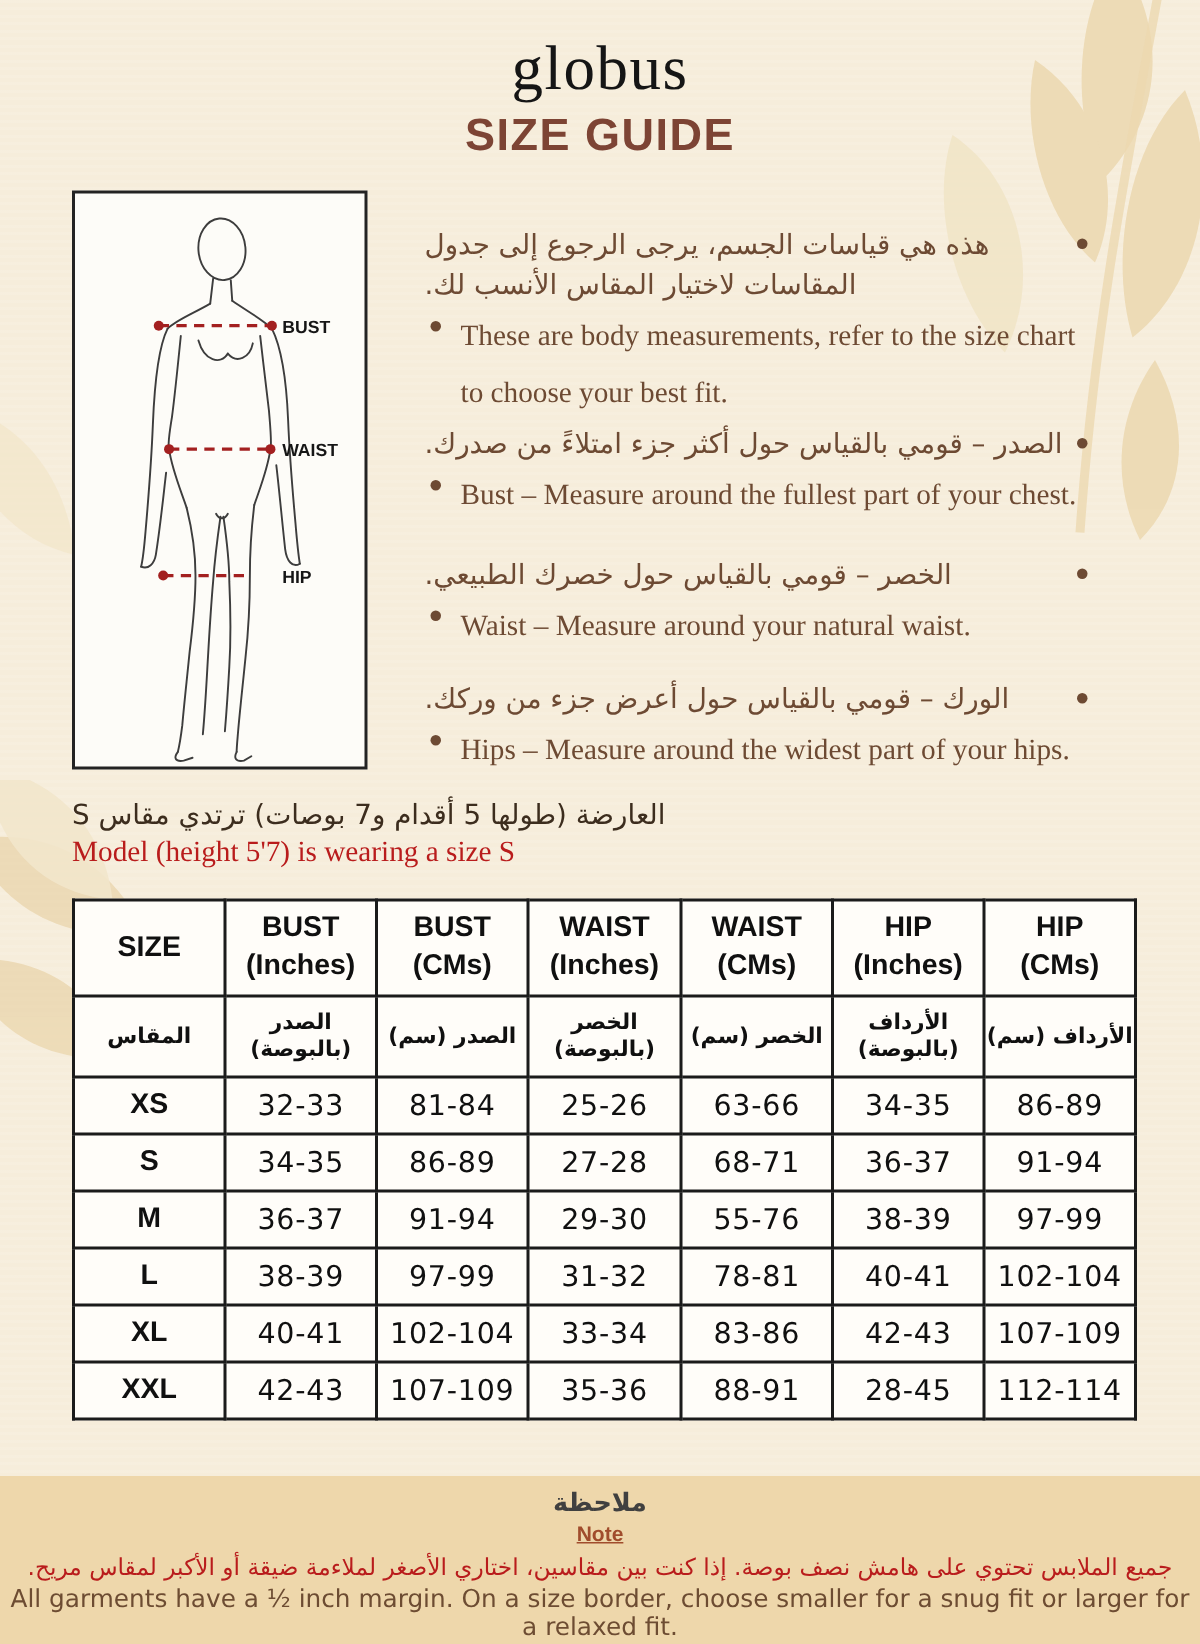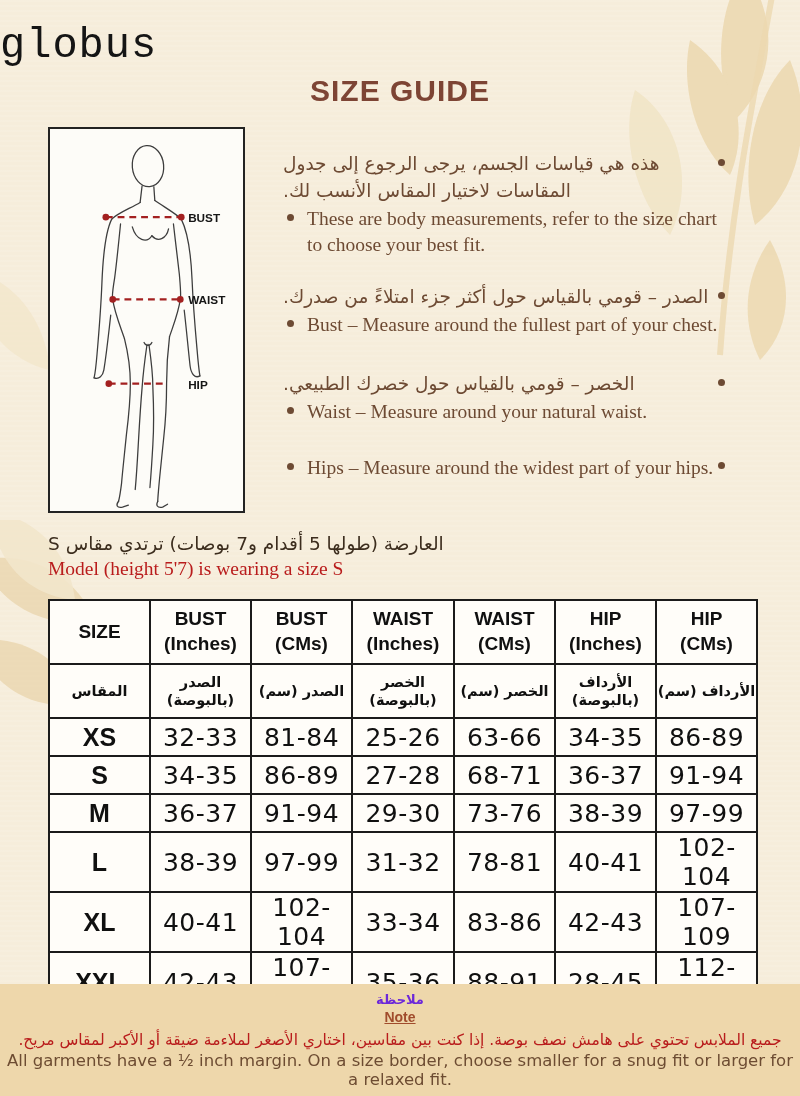--- a/index.html
+++ b/index.html
@@ -10,22 +10,22 @@
     color:#222;
   }
   #page::before{
     content:"";position:absolute;inset:0;pointer-events:none;
     background:repeating-linear-gradient(180deg,rgba(255,255,255,.25) 0 2px,rgba(0,0,0,0) 2px 5px);
     opacity:.35;
   }
   .decor{position:absolute;pointer-events:none;}
   
   .logo{
-    position:absolute;top:22px;left:0;width:100%;text-align:left;
-    font-family:Liberation Mono, monospace;font-size:42px;font-weight:500;
+    position:absolute;top:22px;left:0;width:100%;text-align:center;
+    font-family:Liberation Serif, serif;font-size:42px;font-weight:500;
     color:#151515;letter-spacing:1px;
   }
   .title{
     position:absolute;top:74px;left:0;width:100%;text-align:center;
     font-size:30px;font-weight:bold;color:#7d4434;letter-spacing:1px;
   }
   
   .figure-panel{
     position:absolute;left:48px;top:127px;width:197px;height:386px;
     background:#fdfcf8;border:2px solid #232323;box-sizing:border-box;
@@ -38,21 +38,21 @@
     position:relative;direction:rtl;text-align:left;
     font-family:"DejaVu Sans",sans-serif;font-size:18.5px;line-height:27px;
     color:#6d4a33;padding-right:16px;
   }
   .ar-line .abullet{
     position:absolute;right:0;top:9px;width:7px;height:7px;border-radius:50%;
     background:#6d4a33;
   }
   .en-line{
     position:relative;
-    font-family:"Liberation Serif",serif;font-size:19.5px;line-height:26px;
+    font-family:"Liberation Serif",serif;font-size:19.5px;line-height:38px;
     color:#6d4a33;padding-left:24px;margin-top:2px;
   }
   .en-line .ebullet{
     position:absolute;left:4px;top:8px;width:7px;height:7px;border-radius:50%;
     background:#6d4a33;
   }
   
   .model{position:absolute;left:48px;top:531px;width:420px;}
   .model .ar{
     direction:rtl;display:inline-block;
@@ -66,30 +66,30 @@
     position:absolute;left:48px;top:599px;border-collapse:collapse;
     background:#fffdf9;table-layout:fixed;width:708px;
   }
   .size-table td,.size-table th{
     border:2px solid #1b1b1b;text-align:center;vertical-align:middle;
     padding:0;color:#101010;
   }
   .size-table tr.hdr-en td{height:62px;font-weight:bold;font-size:19px;line-height:1.3;}
   .size-table tr.hdr-ar td{height:52px;font-weight:bold;
     font-family:"DejaVu Sans",sans-serif;font-size:14.5px;line-height:1.25;direction:rtl;}
-  .size-table tr.data td{height:36px;font-size:25px;letter-spacing:.5px;
+  .size-table tr.data td{height:36px;font-size:19px;letter-spacing:.5px;
     font-family:"DejaVu Sans",sans-serif;border-radius:12px;}
   .size-table tr.data td.sz{font-weight:bold;font-family:"Liberation Sans",sans-serif;letter-spacing:0;}
   
   .note{
     position:absolute;left:0;top:984px;width:800px;height:112px;
     background:#eed7ab;text-align:center;
   }
   .note .t-ar{margin-top:8px;font-family:"DejaVu Sans",sans-serif;
-    font-size:13px;font-weight:bold;color:#6d28d9;}
+    font-size:17px;font-weight:bold;color:#404040;}
   .note .t-en{margin-top:2px;font-size:14px;font-weight:bold;color:#a04c2c;text-decoration:underline;}
   .note .b-ar{margin-top:6px;direction:rtl;font-family:"DejaVu Sans",sans-serif;
     font-size:15.5px;color:#b91c1c;}
   .note .b-en{margin-top:2px;font-family:"DejaVu Sans",sans-serif;
     font-size:16.5px;color:#6d4c32;}
 </style>
 </head>
 <body>
 
 <div id="page">
@@ -175,21 +175,21 @@
     </div>
     <div class="bgroup g2">
       <div class="ar-line"><span class="abullet"></span><span>الصدر – قومي بالقياس حول أكثر جزء امتلاءً من صدرك.</span></div>
       <div class="en-line"><span class="ebullet"></span><span>Bust – Measure around the fullest part of your chest.</span></div>
     </div>
     <div class="bgroup g3">
       <div class="ar-line"><span class="abullet"></span><span>الخصر – قومي بالقياس حول خصرك الطبيعي.</span></div>
       <div class="en-line"><span class="ebullet"></span><span>Waist – Measure around your natural waist.</span></div>
     </div>
     <div class="bgroup g4">
-      <div class="ar-line"><span class="abullet"></span></div>
+      <div class="ar-line"><span class="abullet"></span><span>الورك – قومي بالقياس حول أعرض جزء من وركك.</span></div>
       <div class="en-line"><span class="ebullet"></span><span>Hips – Measure around the widest part of your hips.</span></div>
     </div>
   </div>
 
   <div class="model">
     <div class="ar">العارضة (طولها 5 أقدام و7 بوصات) ترتدي مقاس S</div>
     <div class="en">Model (height 5'7) is wearing a size S</div>
   </div>
 
   <table class="size-table">
@@ -279,21 +279,21 @@
           <td>27-28</td>
           <td>68-71</td>
           <td>36-37</td>
           <td>91-94</td>
     </tr>
     <tr class="data">
       <td class="sz">M</td>
           <td>36-37</td>
           <td>91-94</td>
           <td>29-30</td>
-          <td>73-76</td>
+          <td>55-76</td>
           <td>38-39</td>
           <td>97-99</td>
     </tr>
     <tr class="data">
       <td class="sz">L</td>
           <td>38-39</td>
           <td>97-99</td>
           <td>31-32</td>
           <td>78-81</td>
           <td>40-41</td>

